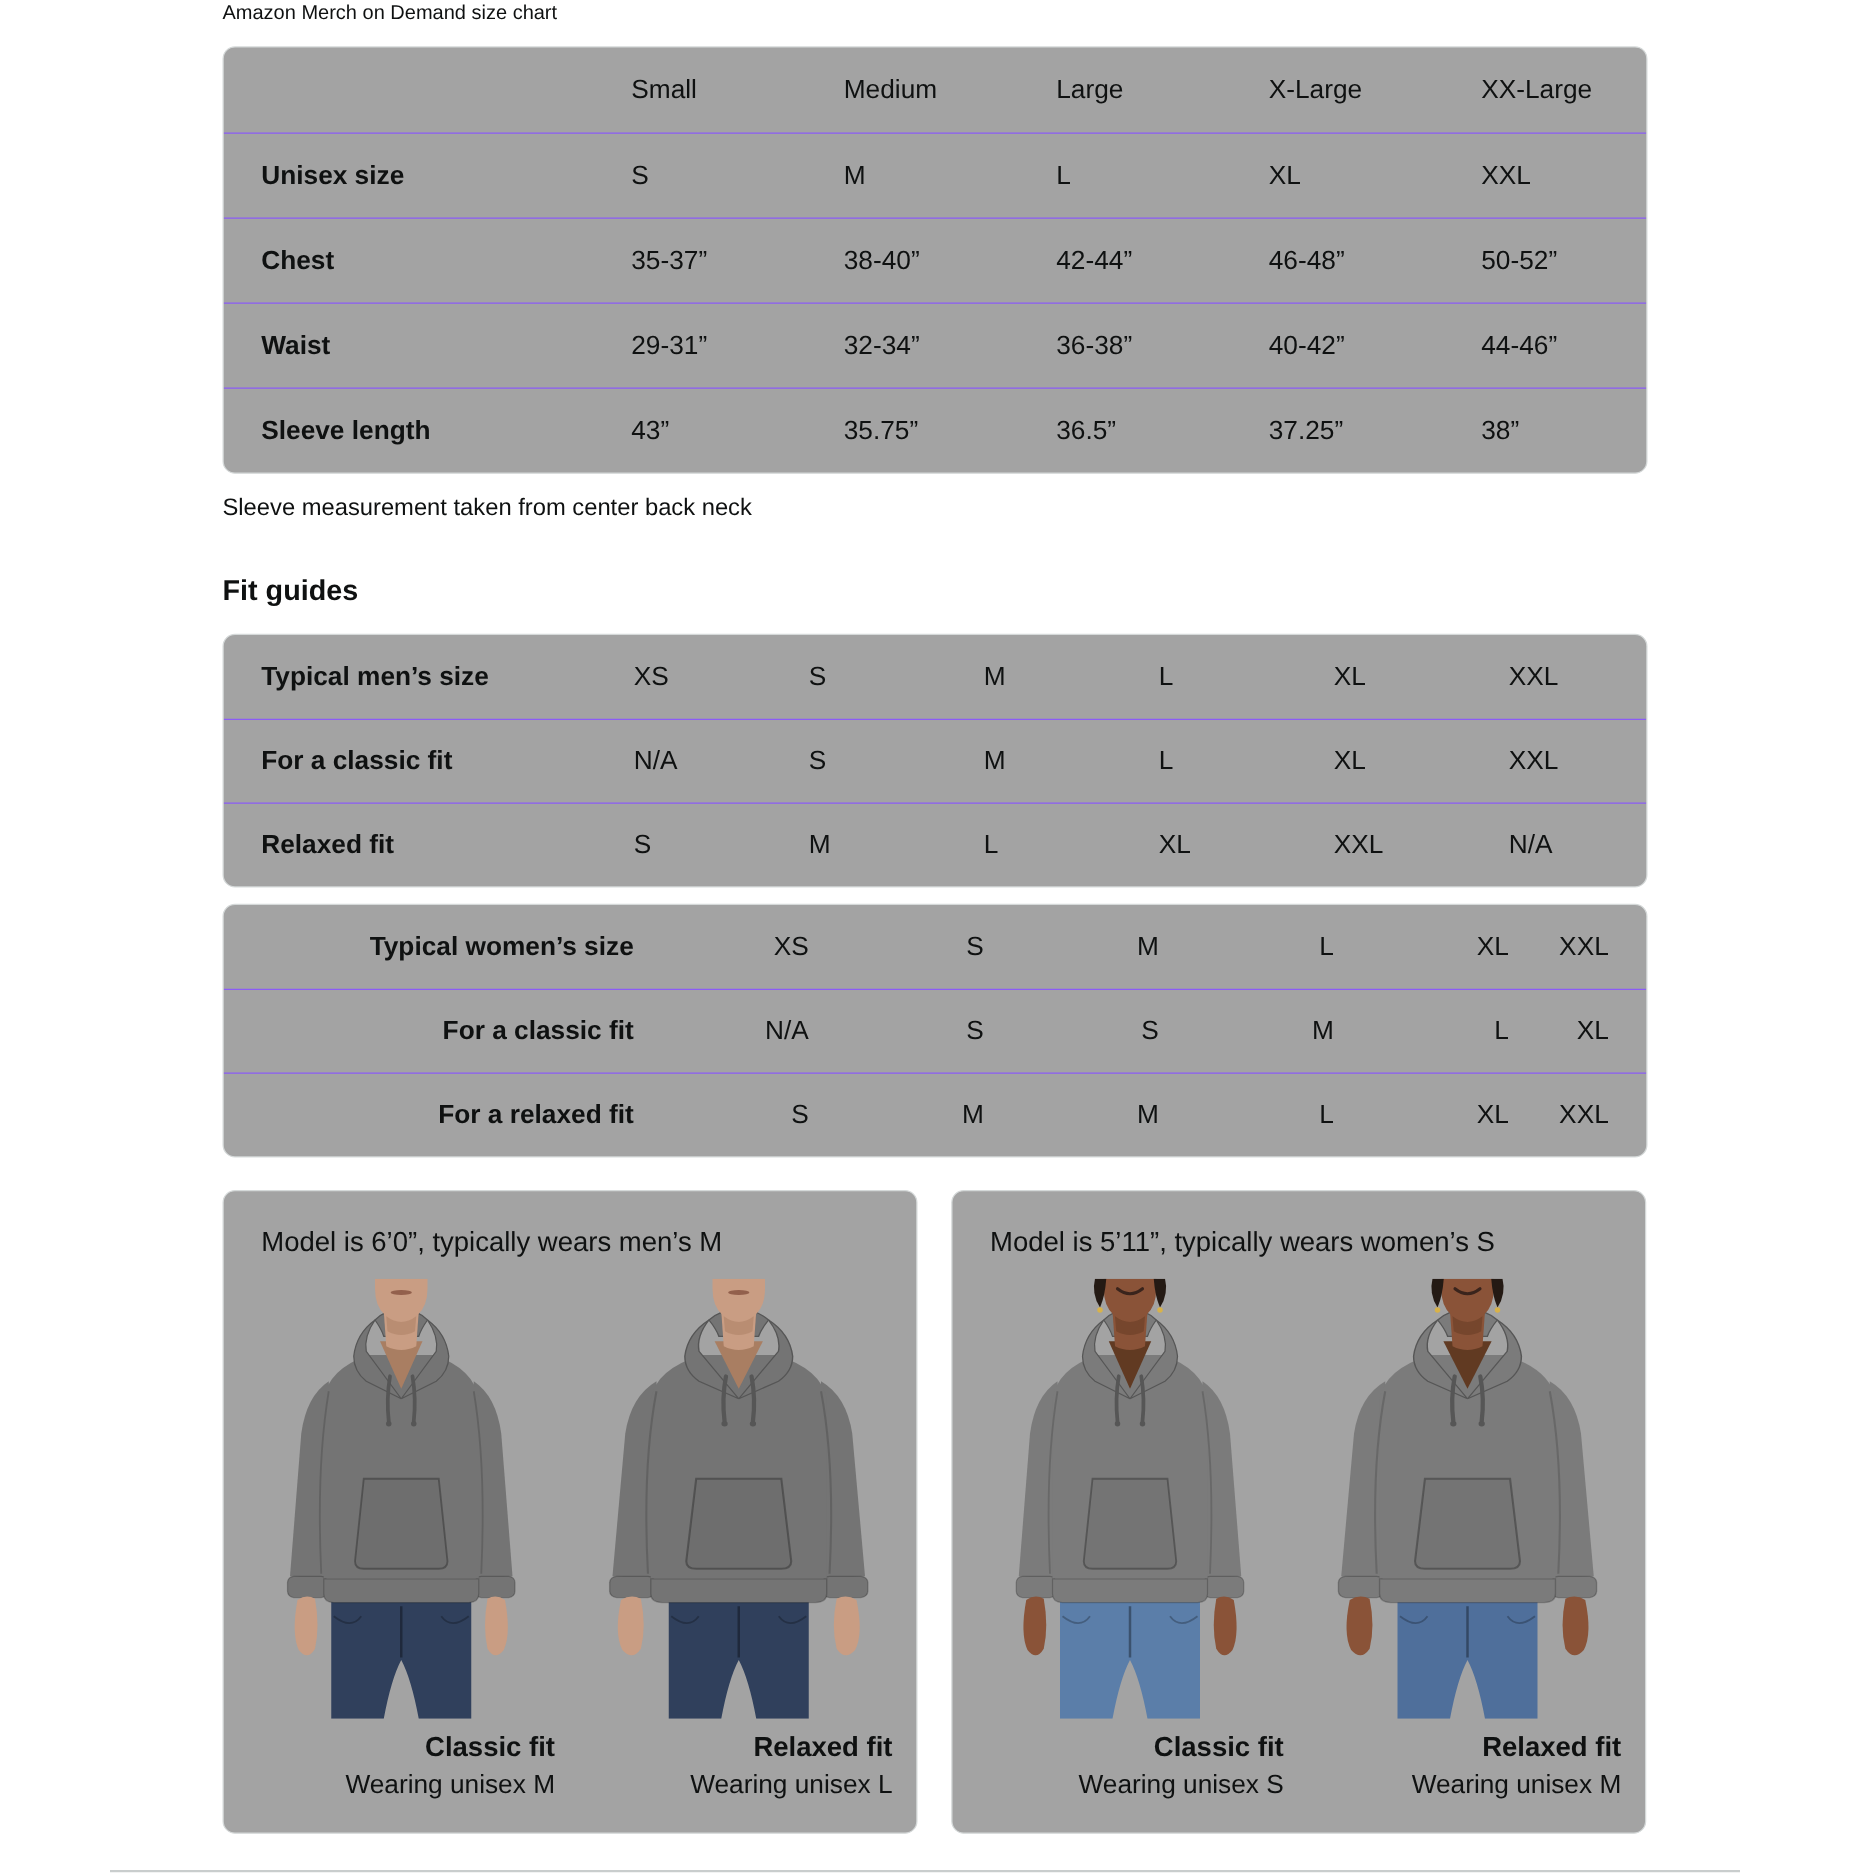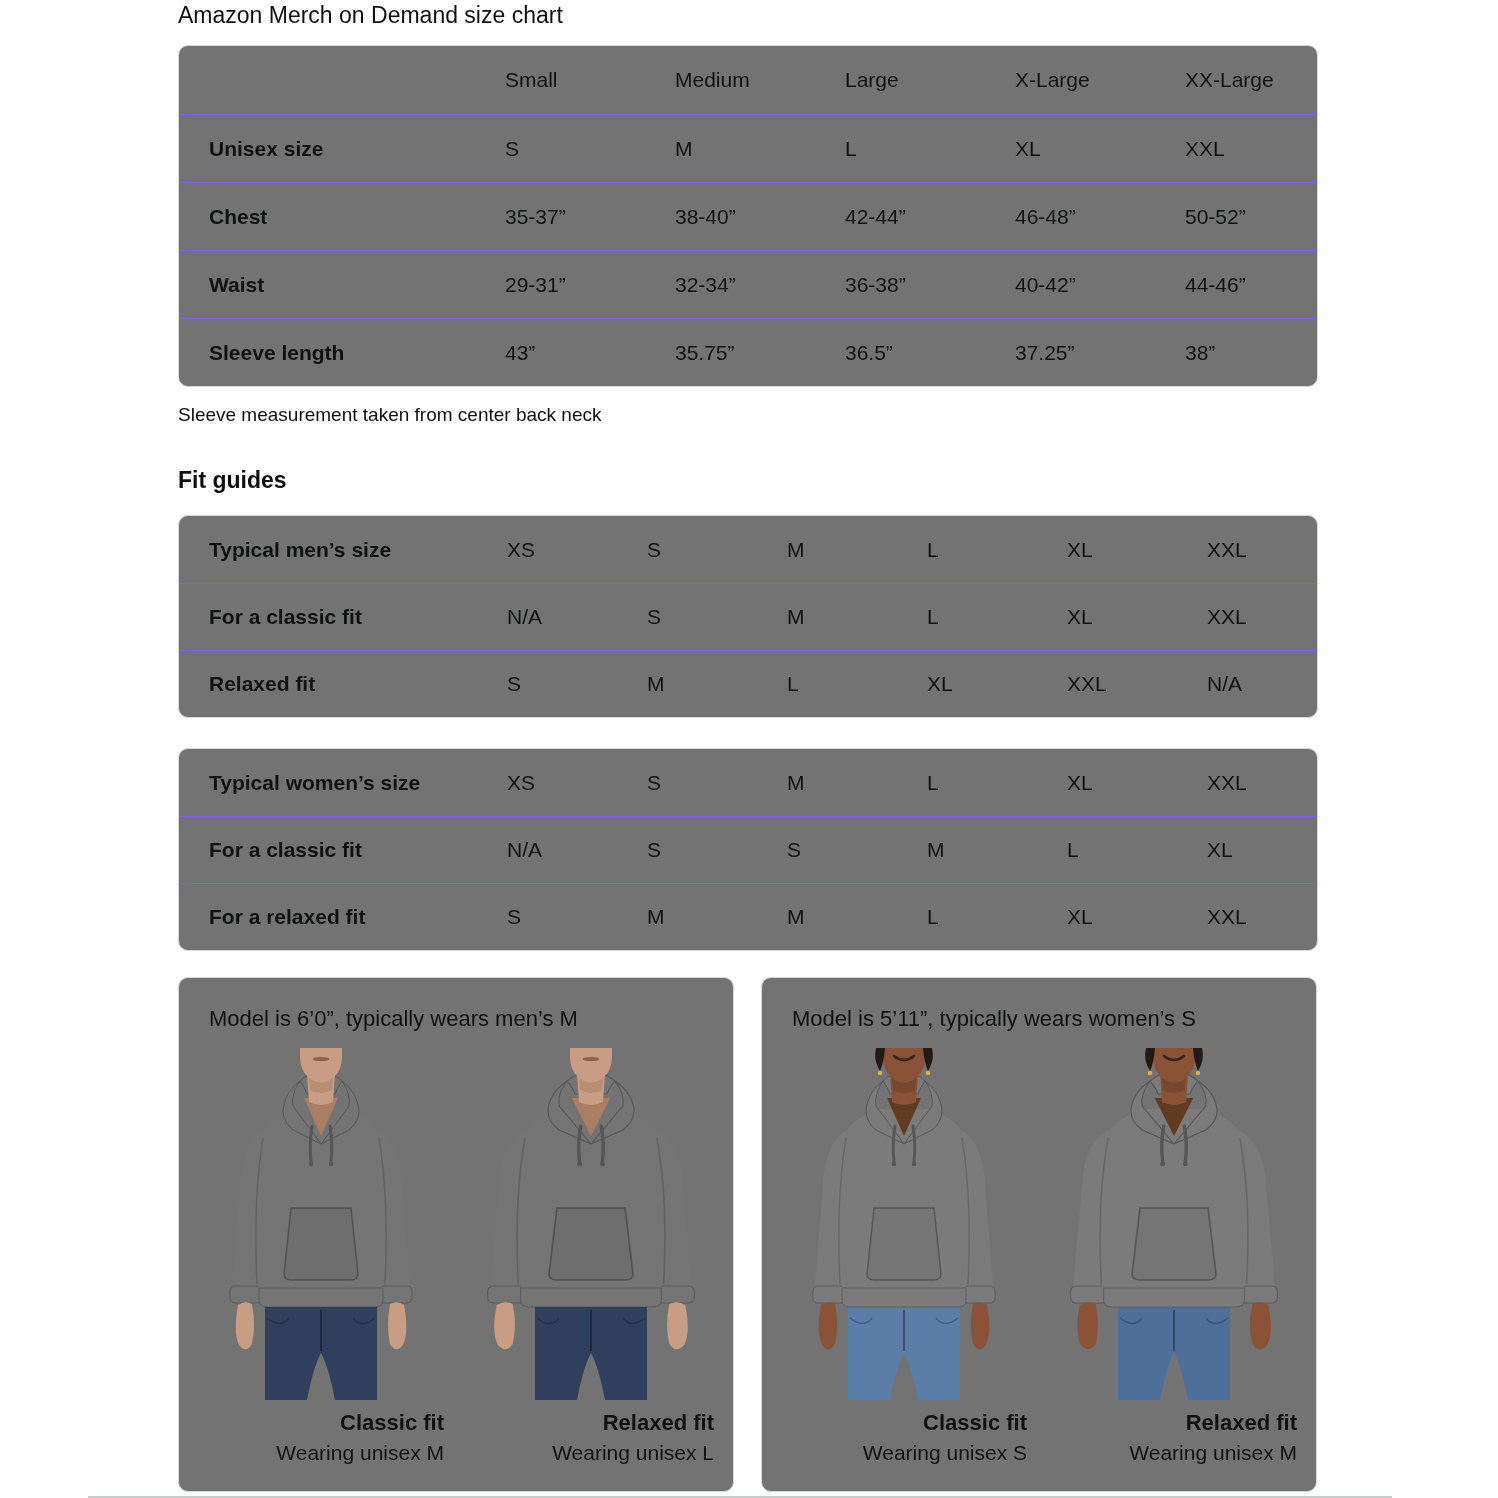--- a/index.html
+++ b/index.html
@@ -1,34 +1,34 @@
 <!DOCTYPE html>
 <html><head>
 <meta charset="utf-8">
 <style>
   * { box-sizing: border-box; margin: 0; padding: 0; }
   html, body { width: 1498px; height: 1498px; background: #ffffff; overflow: hidden; }
   body { font-family: "Liberation Sans", sans-serif; color: #0f1111; }
   .page { position: relative; width: 1498px; height: 1498px; background: #fff; }
   .content { position: absolute; left: 178px; top: 2px; width: 1140px; }
 
-  .page-title { font-size: 23px; font-weight: 400; line-height: 1.15; margin-bottom: 17px; }
-
-  .panel { border: 1px solid #d5d9d9; border-radius: 10px; background: #737373; overflow: hidden; }
+  .page-title { font-size: 16px; font-weight: 400; line-height: 1.15; margin-bottom: 17px; }
+
+  .panel { border: 1px solid #d5d9d9; border-radius: 10px; background: #a3a3a3; overflow: hidden; }
 
   .trow { display: grid; align-items: center; padding: 0 30px; }
   .trow + .trow { border-top: 1px solid #8b5cf6; }
   .size-table .trow { grid-template-columns: 296px repeat(4, 170px) 1fr; height: 68px; }
   .fit-table .trow { grid-template-columns: 298px repeat(5, 140px) 1fr; height: 67px; }
   .cell { font-size: 21px; font-weight: 400; white-space: nowrap; }
   .row-label { font-weight: 700; }
 
   .note { font-size: 19px; margin-top: 17px; }
   .section-heading { font-size: 23px; font-weight: 700; margin-top: 41px; margin-bottom: 21px; }
-  .fit-table + .fit-table { margin-top: 30px; }
+  .fit-table + .fit-table { margin-top: 13px; text-align: right; }
 
   .cards { display: flex; gap: 27px; margin-top: 26px; }
   .card { width: 556px; padding: 28px 0 26px; }
   .card-title { font-size: 22px; padding: 0 30px; margin-bottom: 16px; }
   .figures { display: flex; justify-content: center; gap: 24px; }
   .figure { width: 246px; text-align: right; }
   .fit-name { font-size: 22px; font-weight: 700; margin-top: 10px; }
   .wearing { font-size: 21px; margin-top: 5px; }
 
   .model { display: block; margin: 0 auto;

